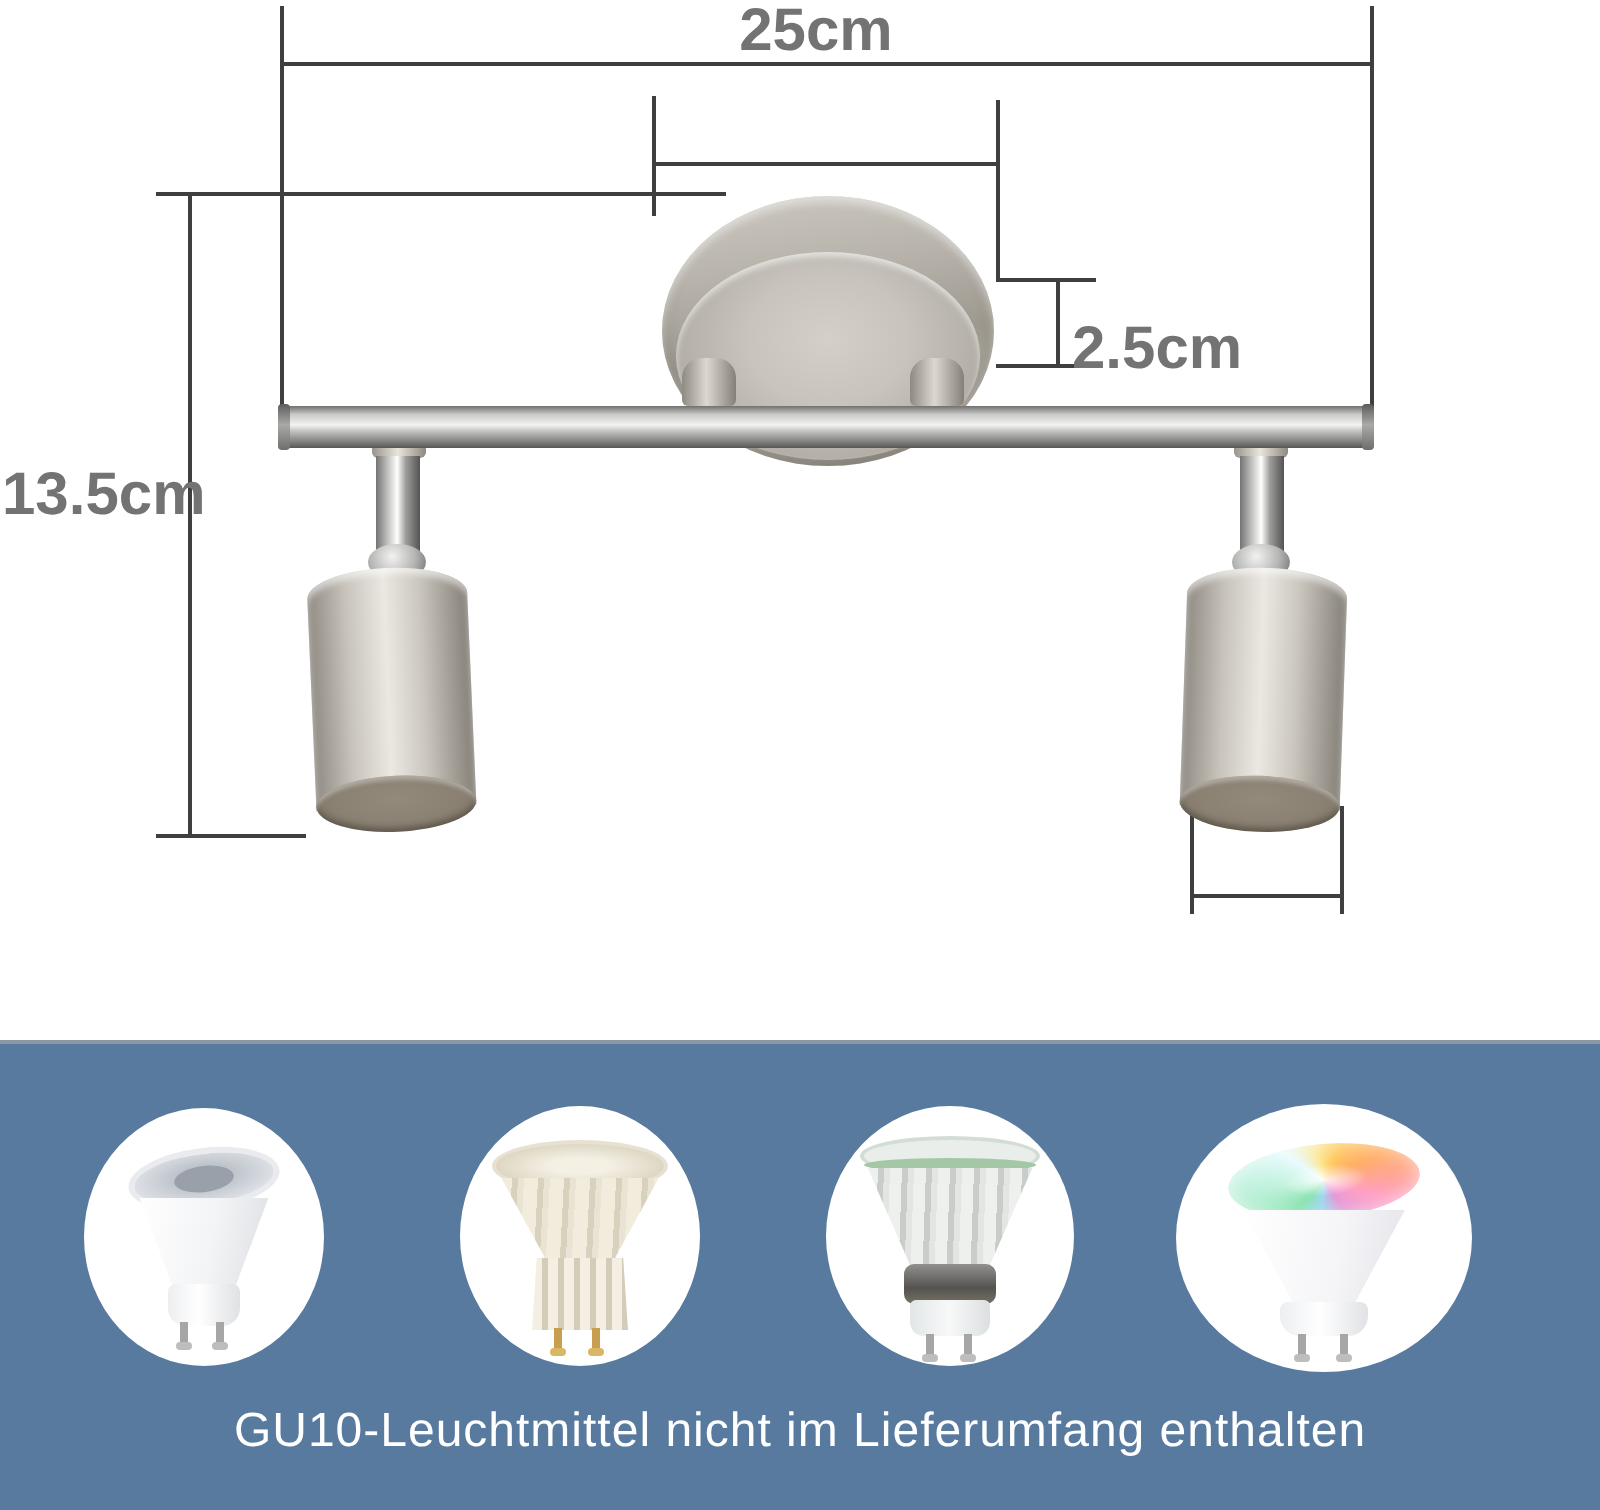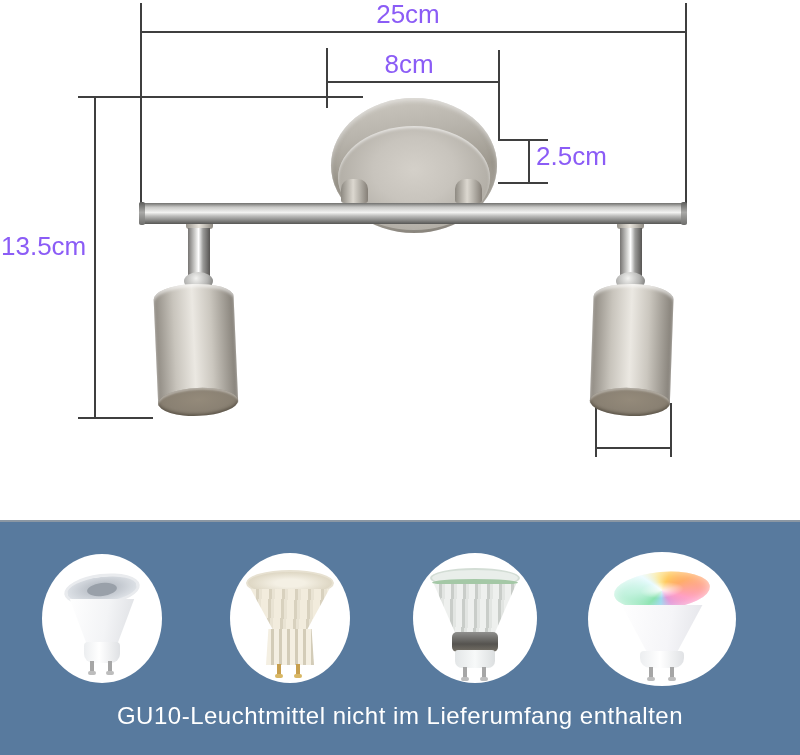--- a/index.html
+++ b/index.html
@@ -2,22 +2,22 @@
 <html><head>
 <meta charset="utf-8">
 <style>
   html,body{margin:0;padding:0;background:#ffffff;}
   #stage{position:relative;width:800px;height:755px;background:#ffffff;overflow:hidden;
          font-family:"Liberation Sans",sans-serif;}
   
   .dl{position:absolute;background:#3f3f3f;z-index:1;}
   .dl.h{height:2px;}
   .dl.v{width:2px;}
-  .dim-label{position:absolute;color:#8b5cf6;font-size:26px;z-index:1;white-space:nowrap;
-             line-height:1;letter-spacing:0px;}
+  .dim-label{position:absolute;color:#737373;font-size:30px;z-index:1;white-space:nowrap;
+             line-height:1;letter-spacing:0px;font-weight:bold;}
   .center{text-align:center;}
   
   .canopy-outer{position:absolute;left:331px;top:98px;width:166px;height:135px;border-radius:50%;
     background:linear-gradient(172deg,#cdc9c1 0%,#b8b4ac 28%,#9e998f 55%,#b3afa7 78%,#8f8a82 100%);
     box-shadow:inset 0 3px 4px rgba(255,255,255,.5), inset 0 -4px 8px rgba(60,55,45,.25);z-index:2;}
   .canopy-face{position:absolute;left:338px;top:126px;width:152px;height:104px;border-radius:50%;
     background:radial-gradient(ellipse at 50% 42%,#d4d0c9 0%,#c8c4bd 38%,#b2aea6 72%,#9a958d 100%);
     box-shadow:inset 0 2px 3px rgba(255,255,255,.6);z-index:3;}
   .tab{position:absolute;top:179px;width:27px;height:24px;border-radius:10px 10px 3px 3px;
     background:linear-gradient(90deg,#8e8a82,#dcd8d0 45%,#b5b1a9 70%,#857f77);z-index:4;}
@@ -97,26 +97,25 @@
 <div id="stage">
 
   <div class="dl h" style="left:141px;top:31px;width:546px;"></div>
   <div class="dl v" style="left:140px;top:3px;height:202px;"></div>
   <div class="dl v" style="left:685px;top:3px;height:202px;"></div>
   <div class="dim-label center" style="left:328px;top:1px;width:160px;">25cm</div>
 
   <div class="dl h" style="left:327px;top:81px;width:172px;"></div>
   <div class="dl v" style="left:326px;top:48px;height:60px;"></div>
   <div class="dl v" style="left:498px;top:50px;height:90px;"></div>
-  <div class="dim-label center" style="left:353px;top:51px;width:112px;">8cm</div>
 
   <div class="dl h" style="left:498px;top:139px;width:50px;"></div>
   <div class="dl h" style="left:498px;top:182px;width:50px;"></div>
   <div class="dl v" style="left:528px;top:139px;height:43px;"></div>
-  <div class="dim-label" style="left:536px;top:143px;">2.5cm</div>
+  <div class="dim-label" style="left:536px;top:160px;">2.5cm</div>
 
   <div class="dl h" style="left:78px;top:96px;width:285px;"></div>
   <div class="dl v" style="left:94px;top:96px;height:322px;"></div>
   <div class="dl h" style="left:78px;top:417px;width:75px;"></div>
   <div class="dim-label" style="left:1px;top:233px;text-align:center;">13.5cm</div>
 
   <div class="dl v" style="left:595px;top:403px;height:54px;"></div>
   <div class="dl v" style="left:670px;top:403px;height:54px;"></div>
   <div class="dl h" style="left:596px;top:447px;width:76px;"></div>
 

